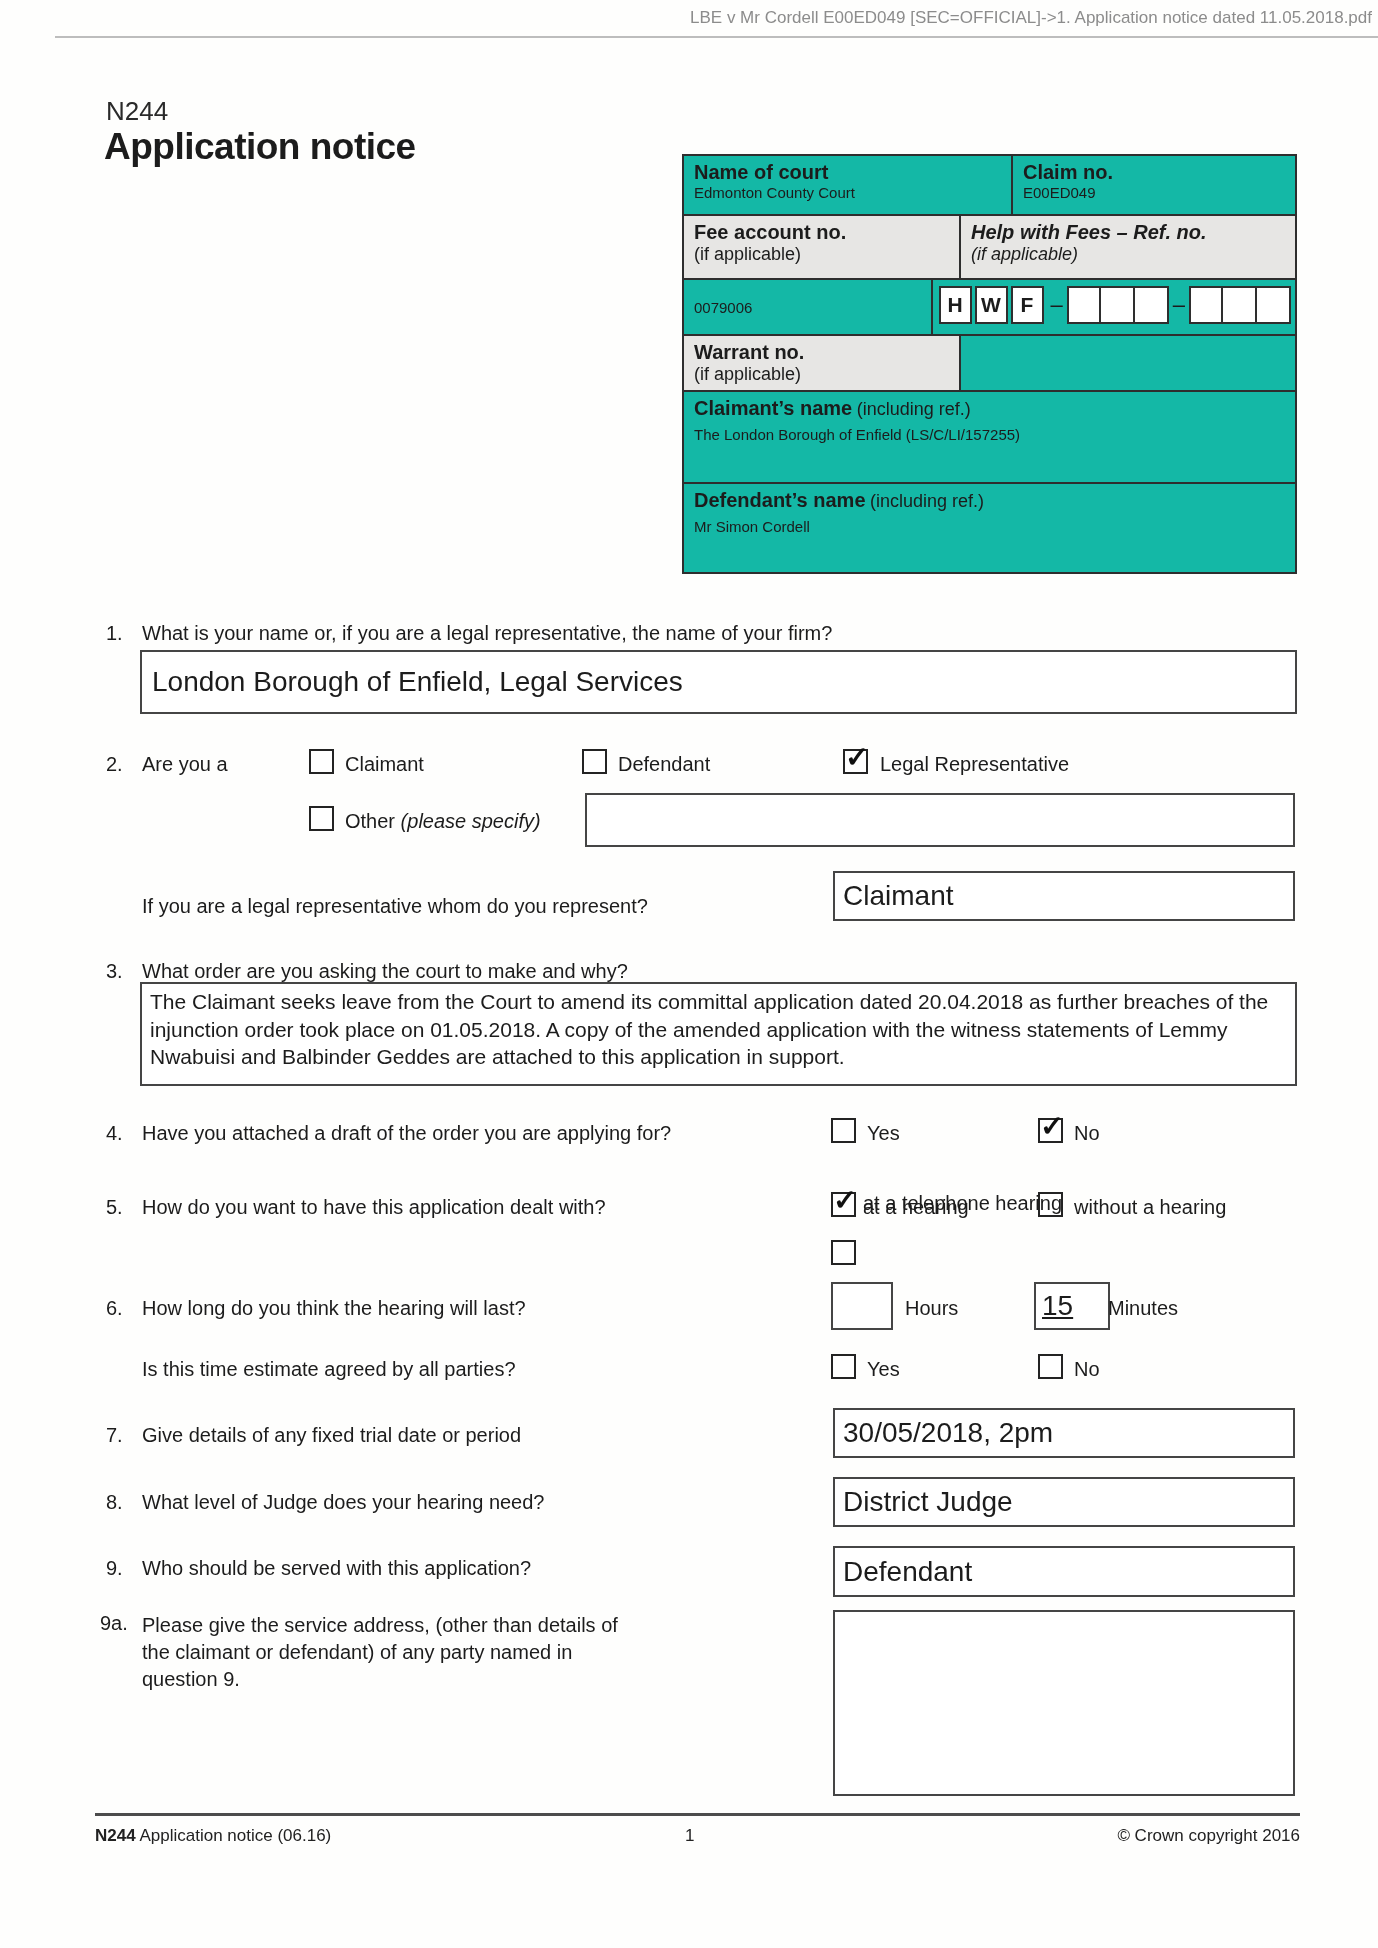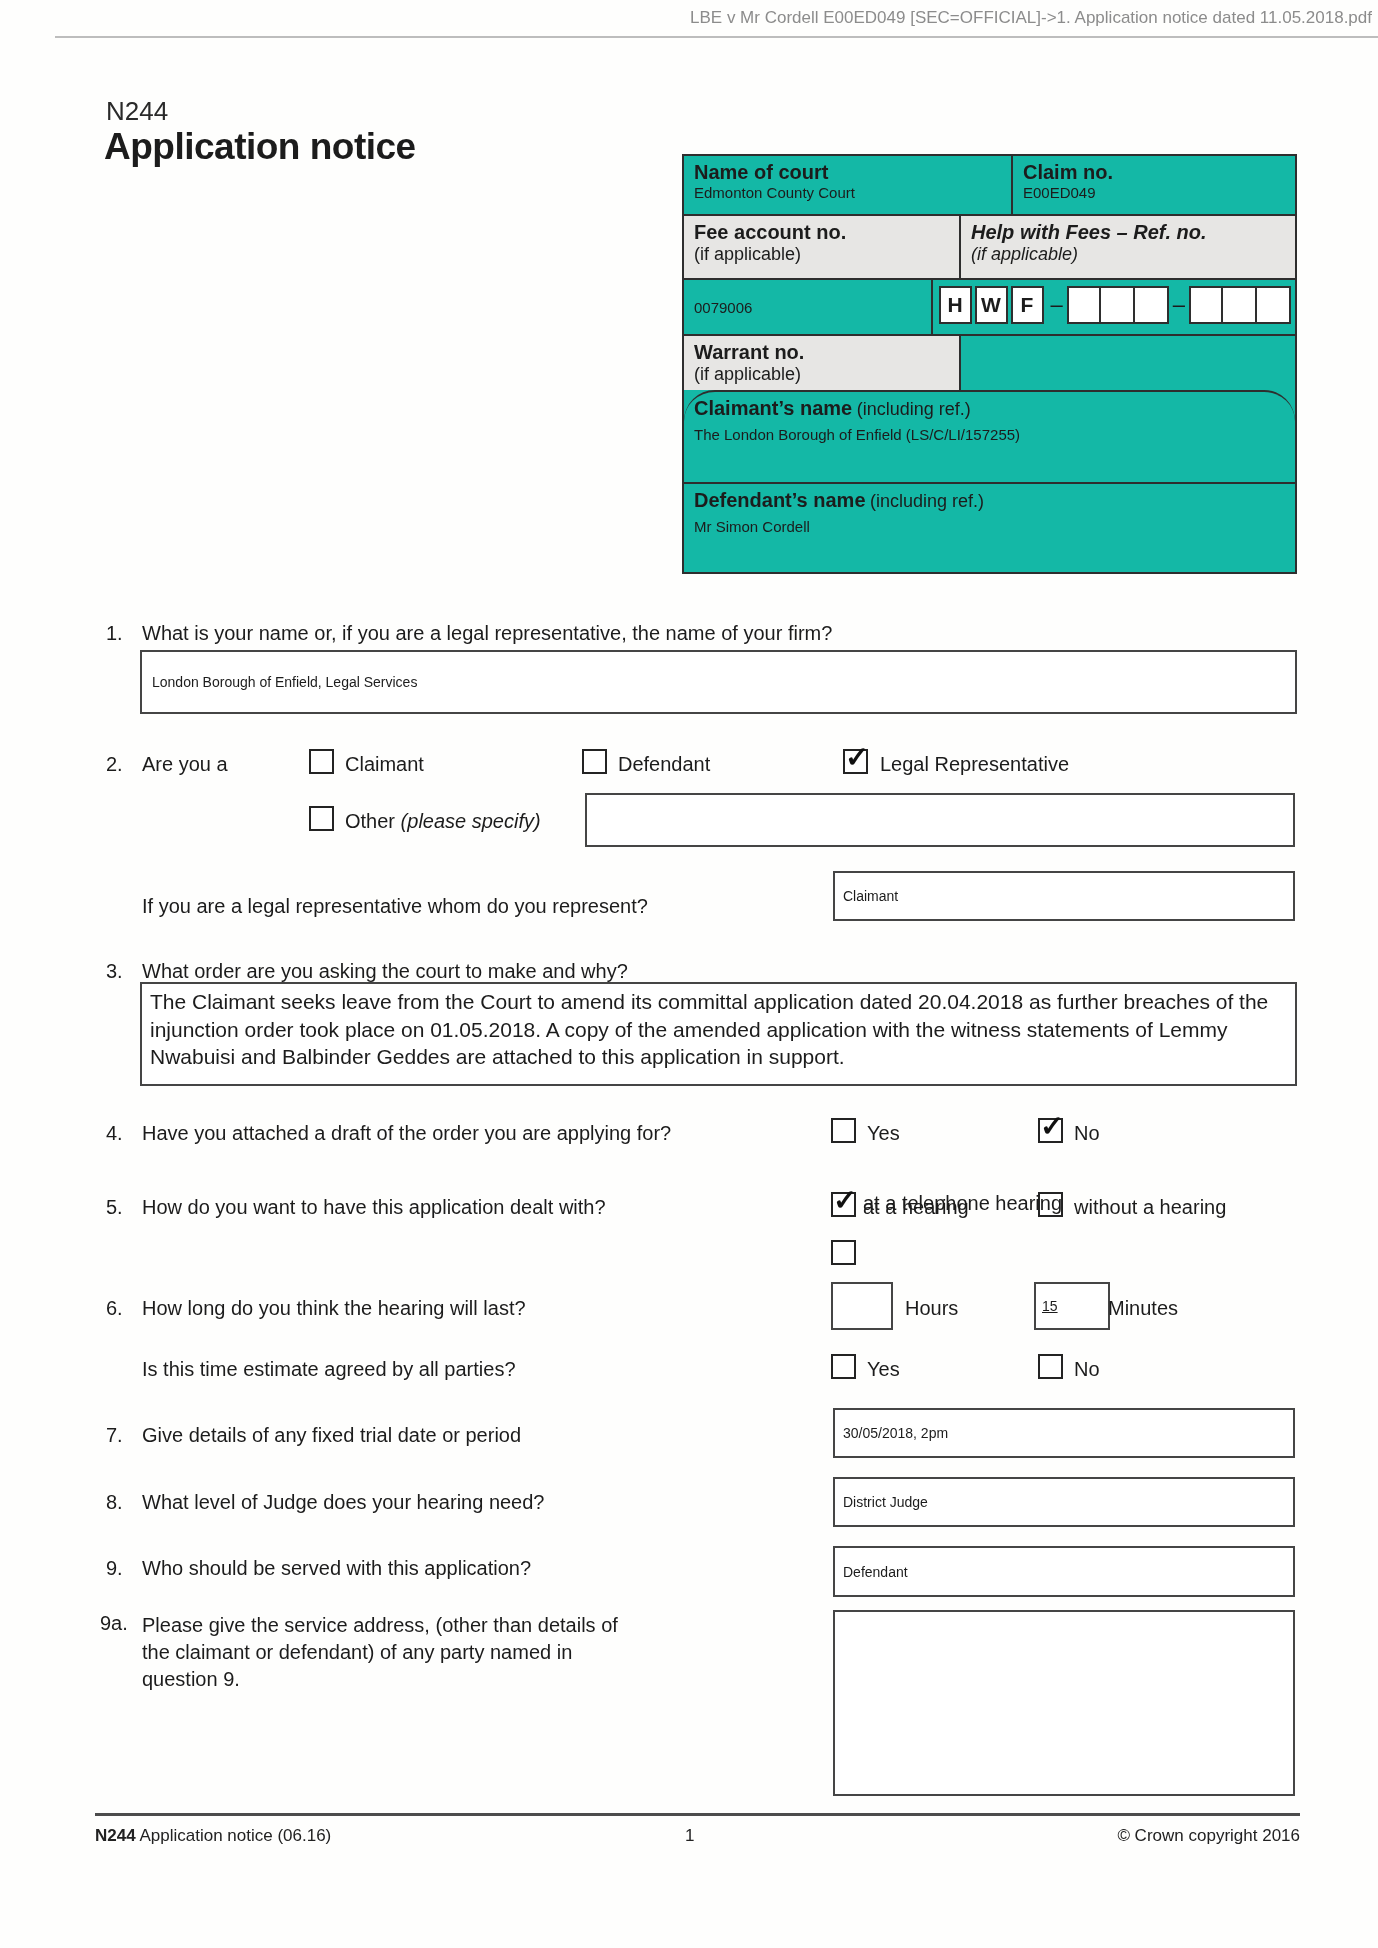--- a/index.html
+++ b/index.html
@@ -32,21 +32,21 @@
           font-weight:700; font-size:21px; margin-right:3px; background:#fff; }
   .dash { font-size:22px; margin:0 4px; }
   .strip { display:flex; }
   .ebox { width:34px; height:38px; border:2px solid #2e2e2e; background:#fff; }
   .ebox + .ebox { border-left:none; }
 
   
   .qnum { position:absolute; font-size:20px; }
   .qlabel { position:absolute; font-size:20px; }
   .abox { position:absolute; border:2px solid #454545; background:#fff; display:flex; align-items:center; }
-  .aval { font-size:14px; padding-left:10px; }
+  .aval { font-size:28px; padding-left:10px; }
   .atext { font-size:21px; line-height:27.5px; padding:4px 8px; align-self:flex-start; }
   .cb { position:absolute; width:25px; height:25px; border:2px solid #232323; background:#fff; }
   .tick { position:absolute; top:-8px; left:0px; font-size:29px; font-weight:700; color:#101010; line-height:29px; }
   .cblab { position:absolute; font-size:20px; }
   .it { font-style:italic; }
 
   .ftr-rule { position:absolute; top:1813px; left:95px; width:1205px; border-top:3px solid #4c4c4c; }
   .ftr { position:absolute; top:1826px; font-size:17px; color:#222; }
   .b { font-weight:700; }
 </style>
@@ -108,21 +108,21 @@
     </div>
     <div class="trow" style="height:56px;">
       <div class="tcell lcell gray" style="width:277px;">
         <div class="tl">Warrant no.</div>
         <div class="tn">(if applicable)</div>
       </div>
       <div class="tcell" style="flex:1;">
         <div class="tv"></div>
       </div>
     </div>
-    <div class="trow" style="height:92px; display:block;border-radius:31px;">
+    <div class="trow" style="height:92px; display:block;">
       <div class="tcell">
         <span class="tl">Claimant’s name</span>
         <span class="tn">(including ref.)</span>
         <div class="tv vpad">The London Borough of Enfield (LS/C/LI/157255)</div>
       </div>
     </div>
     <div class="trow" style="height:90px; display:block;">
       <div class="tcell">
         <span class="tl">Defendant’s name</span>
         <span class="tn">(including ref.)</span>

